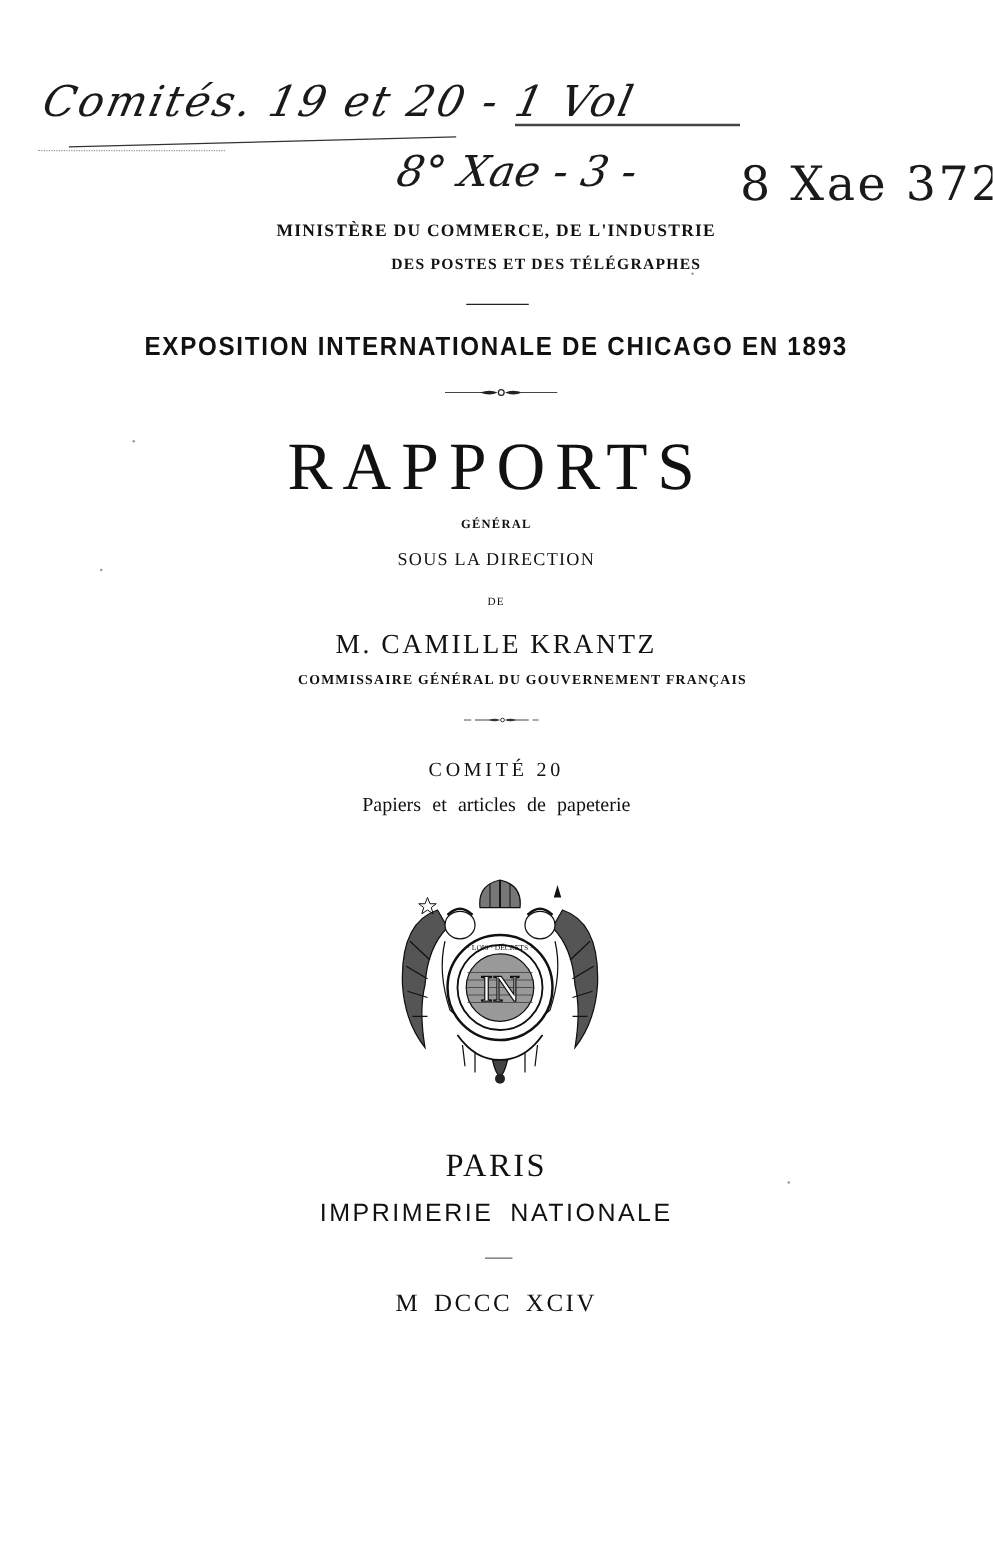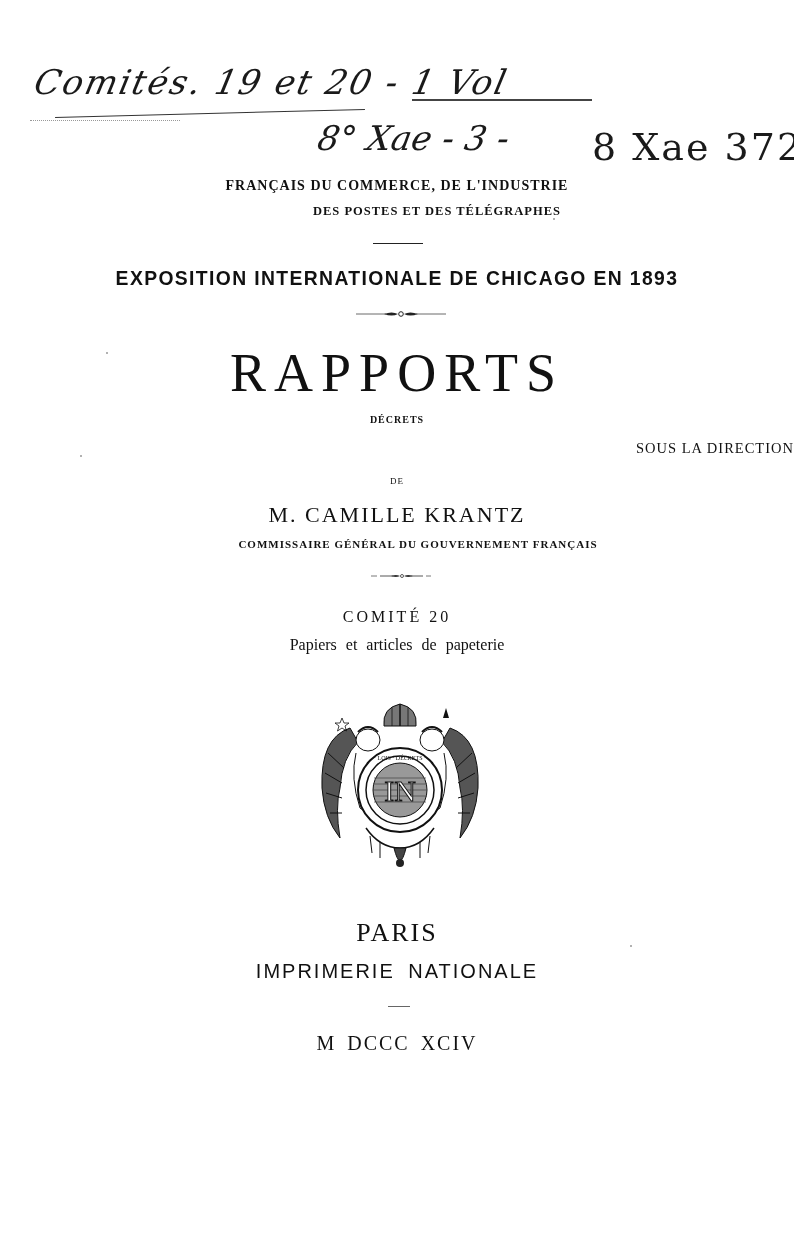--- a/index.html
+++ b/index.html
@@ -110,21 +110,20 @@
       font-size: 10px;
       font-weight: bold;
       letter-spacing: 1px;
       font-family: "Liberation Serif", serif;
     }
     .sous {
       top: 440px;
       font-size: 14.5px;
       letter-spacing: 1px;
       font-family: "Liberation Serif", serif;
-      text-align: right;
     }
     .de {
       top: 476px;
       font-size: 9px;
       letter-spacing: 1px;
       font-family: "Liberation Serif", serif;
     }
     .krantz {
       top: 502px;
       font-size: 22px;
@@ -193,36 +192,36 @@
 </head>
 <body>
 
 <div class="hand hand-line1">Comités. 19 et 20 -  1 Vol</div>
 <div class="abs hand-underline-a"></div>
 <div class="abs hand-underline-b"></div>
 <div class="abs hand-dotline"></div>
 <div class="hand hand-line2">8° Xae - 3 -</div>
 <div class="hand hand-shelf">8 Xae 372</div>
 
-<div class="center ministere">FRANÇAIS DU COMMERCE, DE L'INDUSTRIE</div>
+<div class="center ministere">MINISTÈRE DU COMMERCE, DE L'INDUSTRIE</div>
 <div class="center postes">DES POSTES ET DES TÉLÉGRAPHES</div>
 <div class="rule-short"></div>
 
 <div class="center expo">EXPOSITION INTERNATIONALE DE CHICAGO EN 1893</div>
 
 <svg class="orn" style="left:356px; top:310px; width:90px;" viewBox="0 0 90 8">
   <line x1="0" y1="4" x2="30" y2="4" stroke="#444" stroke-width="0.8"></line>
   <path d="M28 4 Q36 1 42 4 Q36 7 28 4 Z" fill="#222"></path>
   <circle cx="45" cy="4" r="2.3" fill="none" stroke="#222" stroke-width="1"></circle>
   <path d="M62 4 Q54 1 48 4 Q54 7 62 4 Z" fill="#222"></path>
   <line x1="60" y1="4" x2="90" y2="4" stroke="#444" stroke-width="0.8"></line>
 </svg>
 
 <div class="center rapports">RAPPORTS</div>
-<div class="center publies">DÉCRETS</div>
+<div class="center publies">GÉNÉRAL</div>
 <div class="center sous">SOUS LA DIRECTION</div>
 <div class="center de">DE</div>
 <div class="center krantz">M. CAMILLE KRANTZ</div>
 <div class="center commissaire">COMMISSAIRE GÉNÉRAL DU GOUVERNEMENT FRANÇAIS</div>
 
 <svg class="orn" style="left:371px; top:572px; width:60px;" viewBox="0 0 60 8">
   <line x1="0" y1="4" x2="6" y2="4" stroke="#555" stroke-width="0.8"></line>
   <line x1="9" y1="4" x2="22" y2="4" stroke="#444" stroke-width="0.9"></line>
   <path d="M20 4 Q25 2 29 4 Q25 6 20 4 Z" fill="#333"></path>
   <circle cx="31" cy="4" r="1.5" fill="none" stroke="#333" stroke-width="0.8"></circle>

